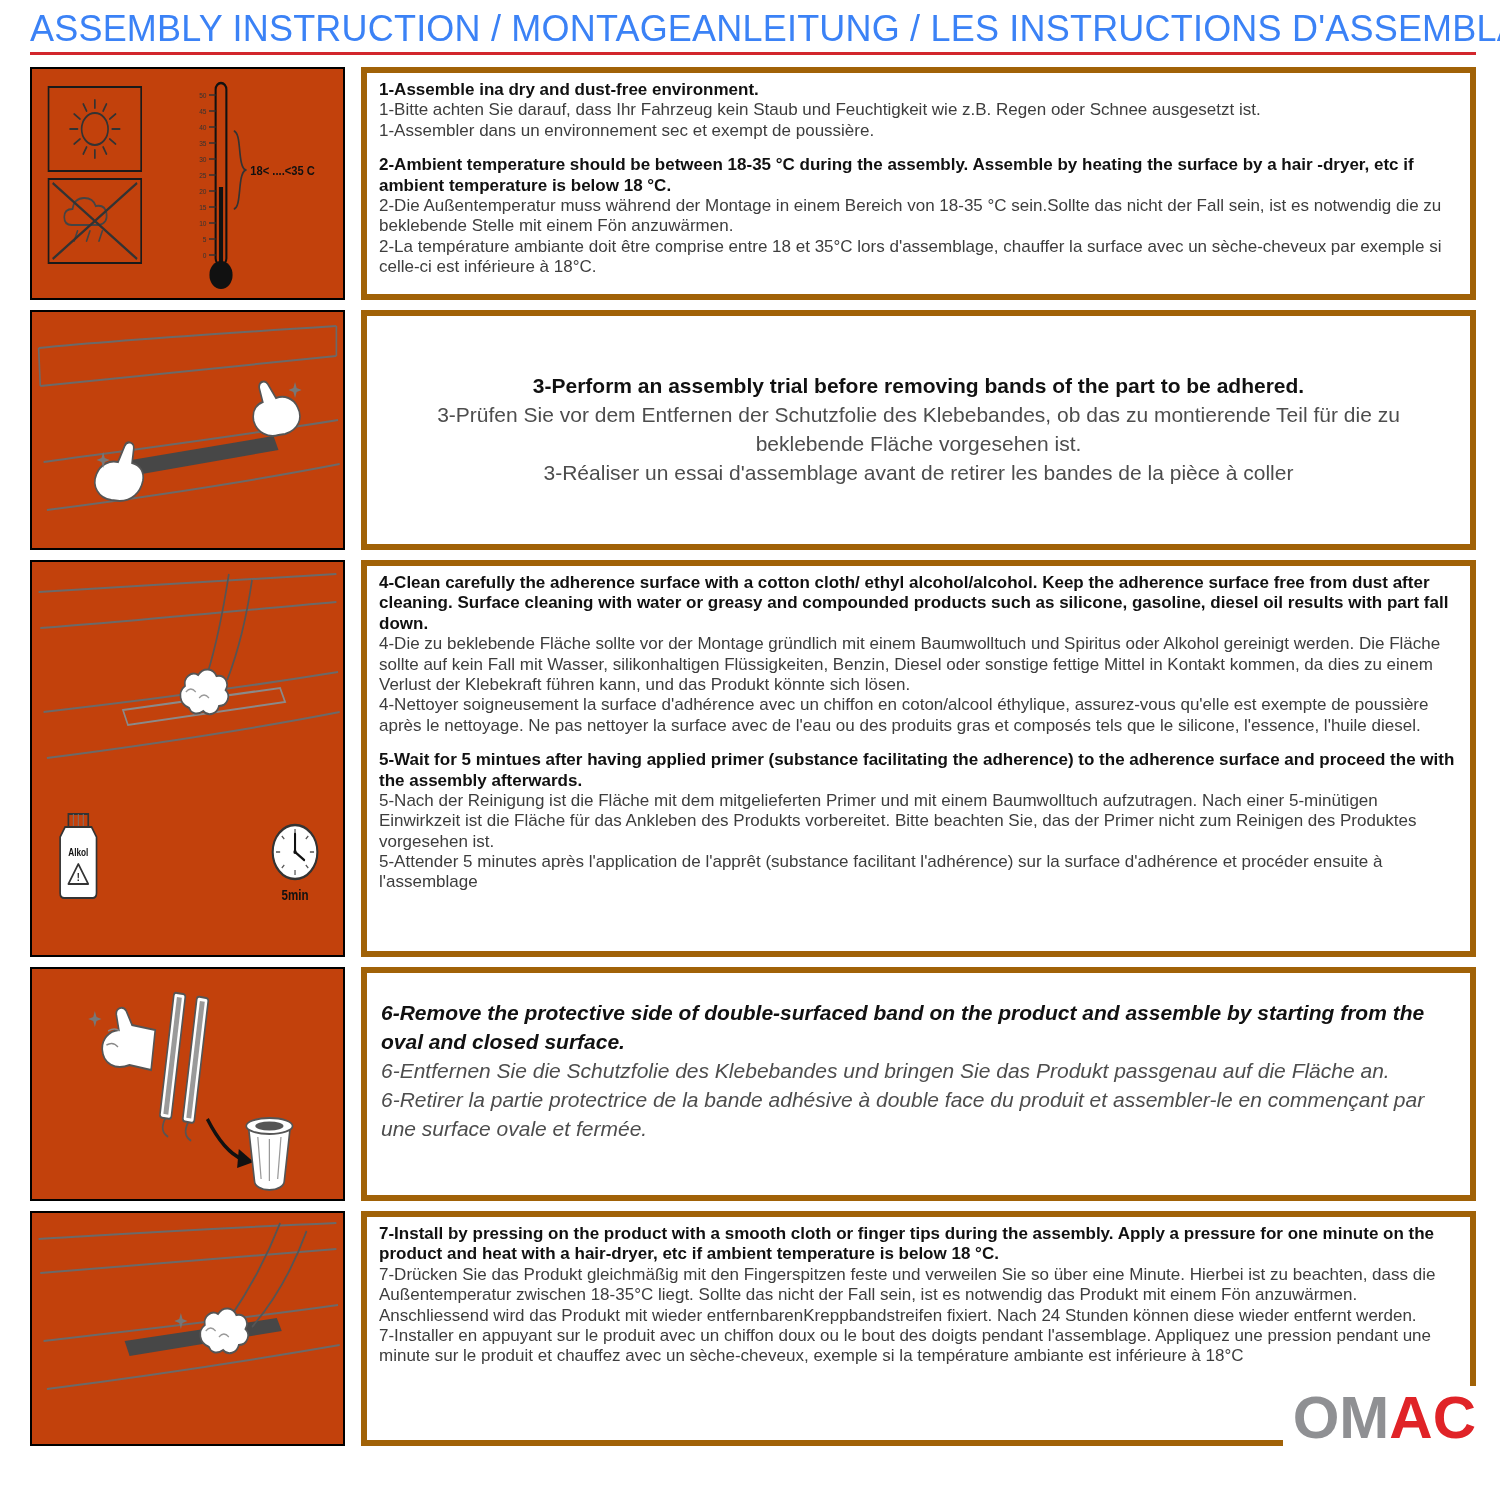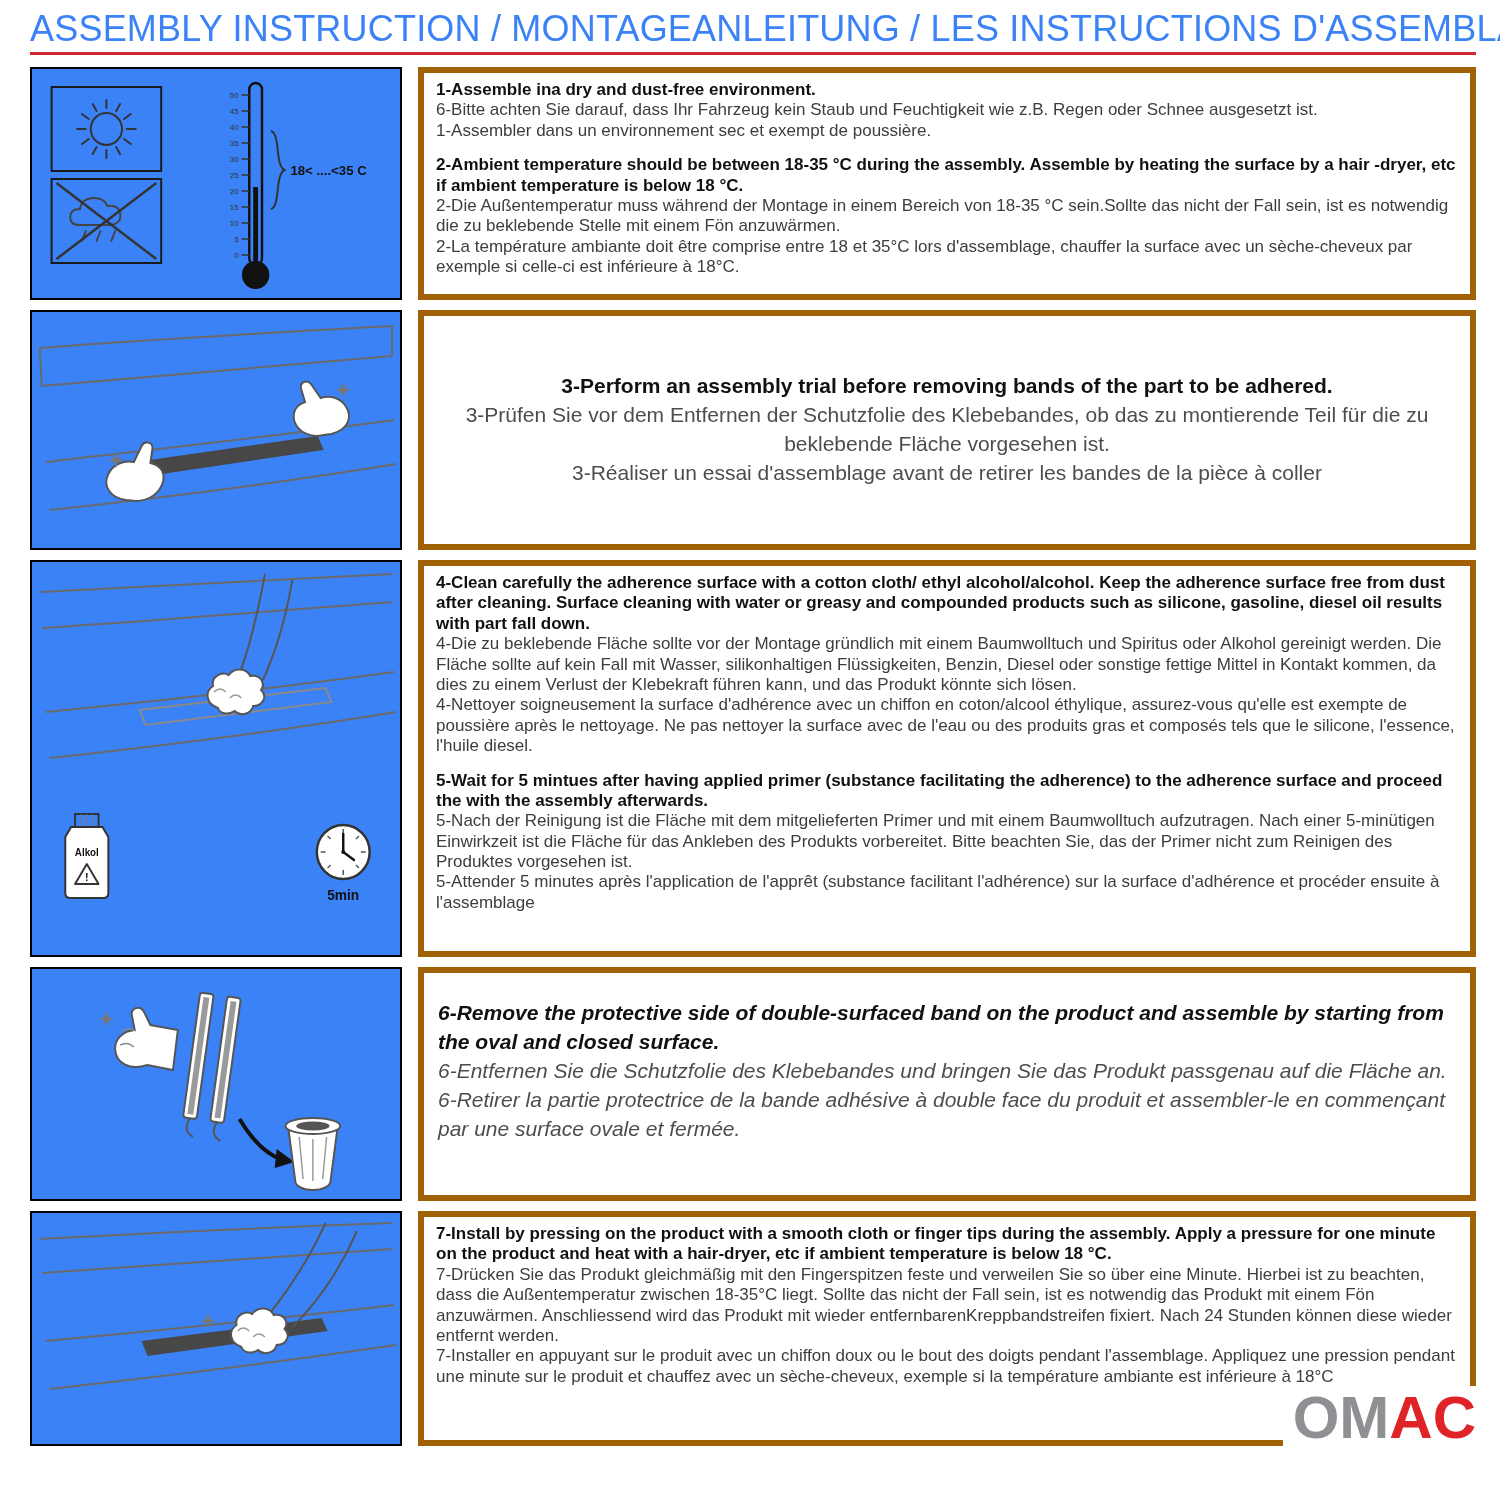--- a/index.html
+++ b/index.html
@@ -2,21 +2,21 @@
 <html><head>
 <meta charset="utf-8">
 <style>
   * { margin:0; padding:0; box-sizing:border-box; }
   html,body { background:#ffffff; }
   body { width:1500px; height:1500px; font-family:"Liberation Sans", sans-serif; overflow:hidden; }
   .page { position:relative; width:1500px; height:1500px; padding:12px 24px 0 30px; background:#fff; }
   .title { font-size:36px; font-weight:400; color:#3b82f6; line-height:34px; white-space:nowrap; letter-spacing:.2px; }
   .title-rule { height:3px; background:#d2262c; margin:6px 0 12px 0; }
   .row { display:flex; gap:16px; margin-bottom:10px; }
-  .figure-box { width:372px; flex:none; border:2px solid #000; background:#3b82f6; overflow:hidden; }
+  .figure-box { width:315px; flex:none; border:2px solid #000; background:#c2410c; overflow:hidden; }
   .figure-box svg { display:block; width:100%; height:100%; }
   .text-box { flex:1; border:6px solid #a16207; background:#fff; padding:7px 14px 0 12px; overflow:hidden; }
   .r1 { height:233px; }
   .r2 { height:240px; }
   .r3 { height:397px; }
   .r4 { height:234px; }
   .r5 { height:235px;border-radius:27px; }
   .para { font-size:17px; line-height:1.2; color:#3d3d3d; }
   .para.bold { font-weight:700; color:#111; }
   .para.gap { height:14px; }
@@ -85,21 +85,21 @@
             <text x="211" y="189">0</text>
           </g>
           <path d="M244,62 C254,64 248,96 258,101 C248,106 254,138 244,140" fill="none" stroke="#333" stroke-width="2"></path>
           <text x="264" y="106" font-size="13.5" font-weight="600" fill="#111">18&lt; ....&lt;35 C</text>
         </g>
       </svg>
     </div>
     <div class="text-box">
       <div>
           <p class="para bold">1-Assemble ina dry and dust-free environment.</p>
-          <p class="para normal">6-Bitte achten Sie darauf, dass Ihr Fahrzeug kein Staub und Feuchtigkeit wie z.B. Regen oder Schnee ausgesetzt ist.</p>
+          <p class="para normal">1-Bitte achten Sie darauf, dass Ihr Fahrzeug kein Staub und Feuchtigkeit wie z.B. Regen oder Schnee ausgesetzt ist.</p>
           <p class="para normal">1-Assembler dans un environnement sec et exempt de poussière.</p>
           <p class="para gap"></p>
           <p class="para bold">2-Ambient temperature should be between 18-35 °C  during the assembly. Assemble by heating the surface by a hair -dryer, etc if ambient temperature is below 18 °C.</p>
           <p class="para normal">2-Die Außentemperatur muss während der Montage in einem Bereich von 18-35 °C  sein.Sollte das nicht der Fall sein, ist es notwendig die zu beklebende Stelle mit einem Fön anzuwärmen.</p>
           <p class="para normal">2-La température ambiante doit être comprise entre 18 et 35°C lors d'assemblage, chauffer la surface avec un sèche-cheveux par exemple si celle-ci est inférieure à 18°C.</p>
         </div>
     </div>
   </div>
 
   <div class="row r2">

